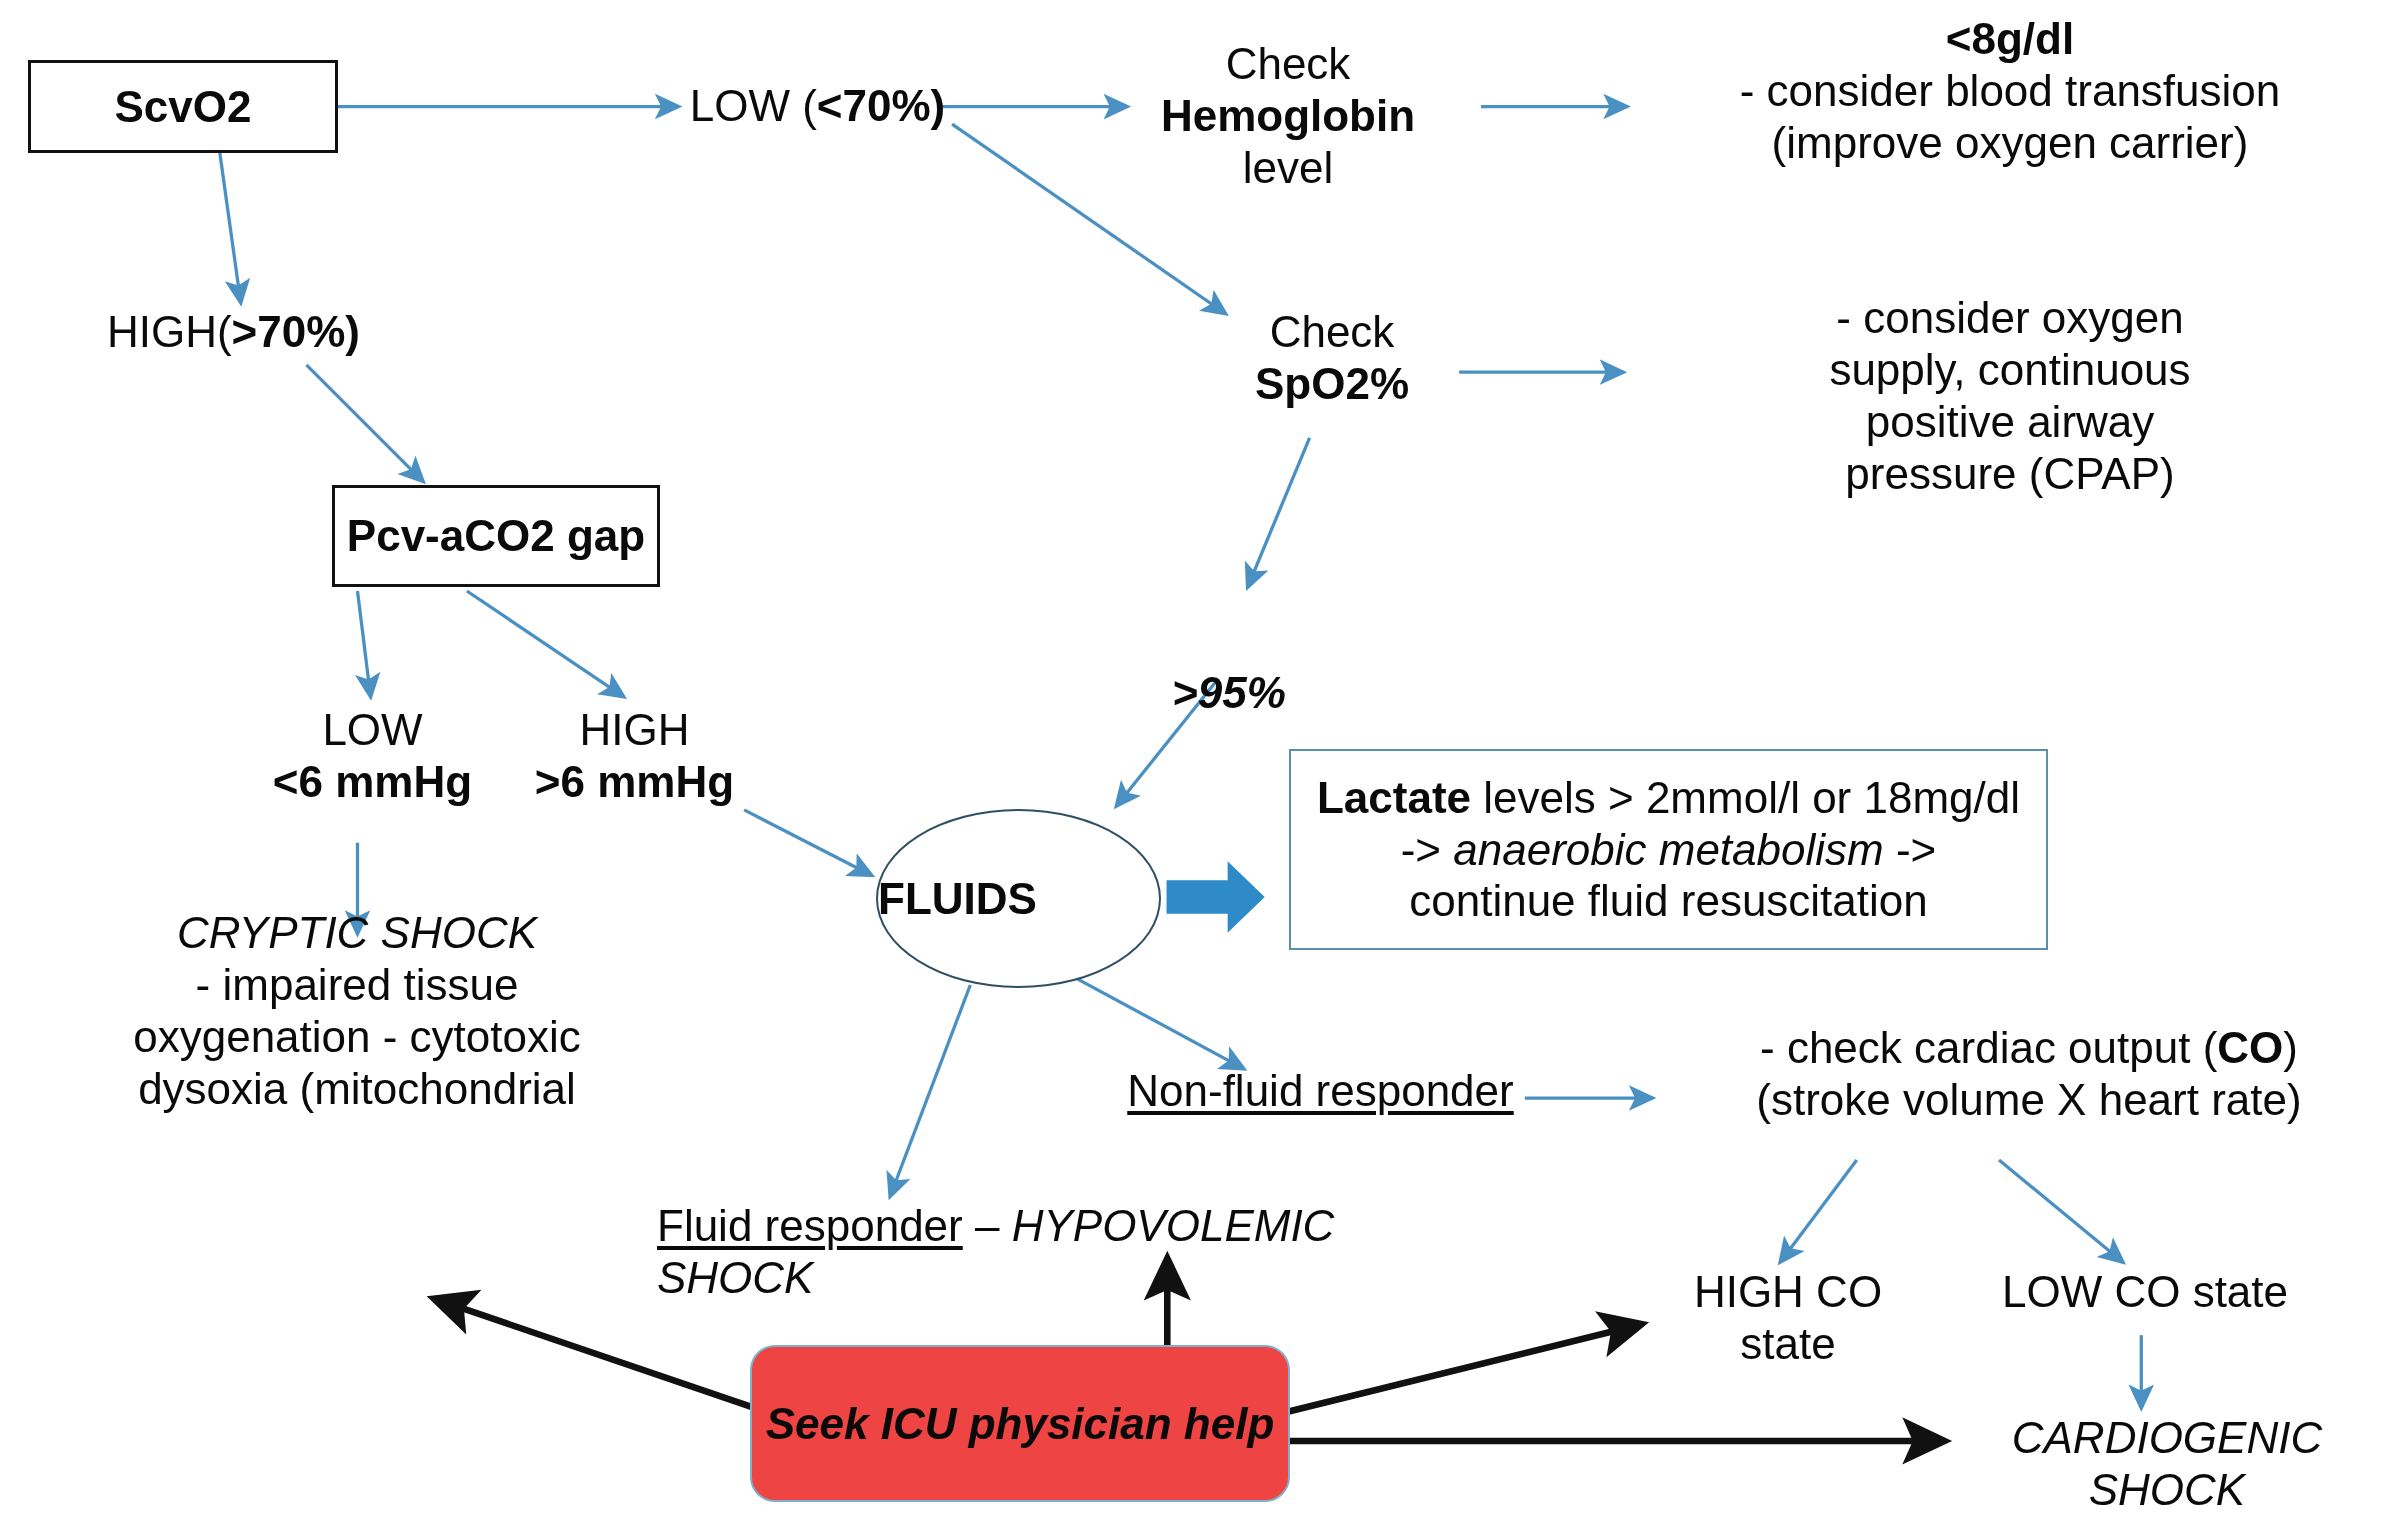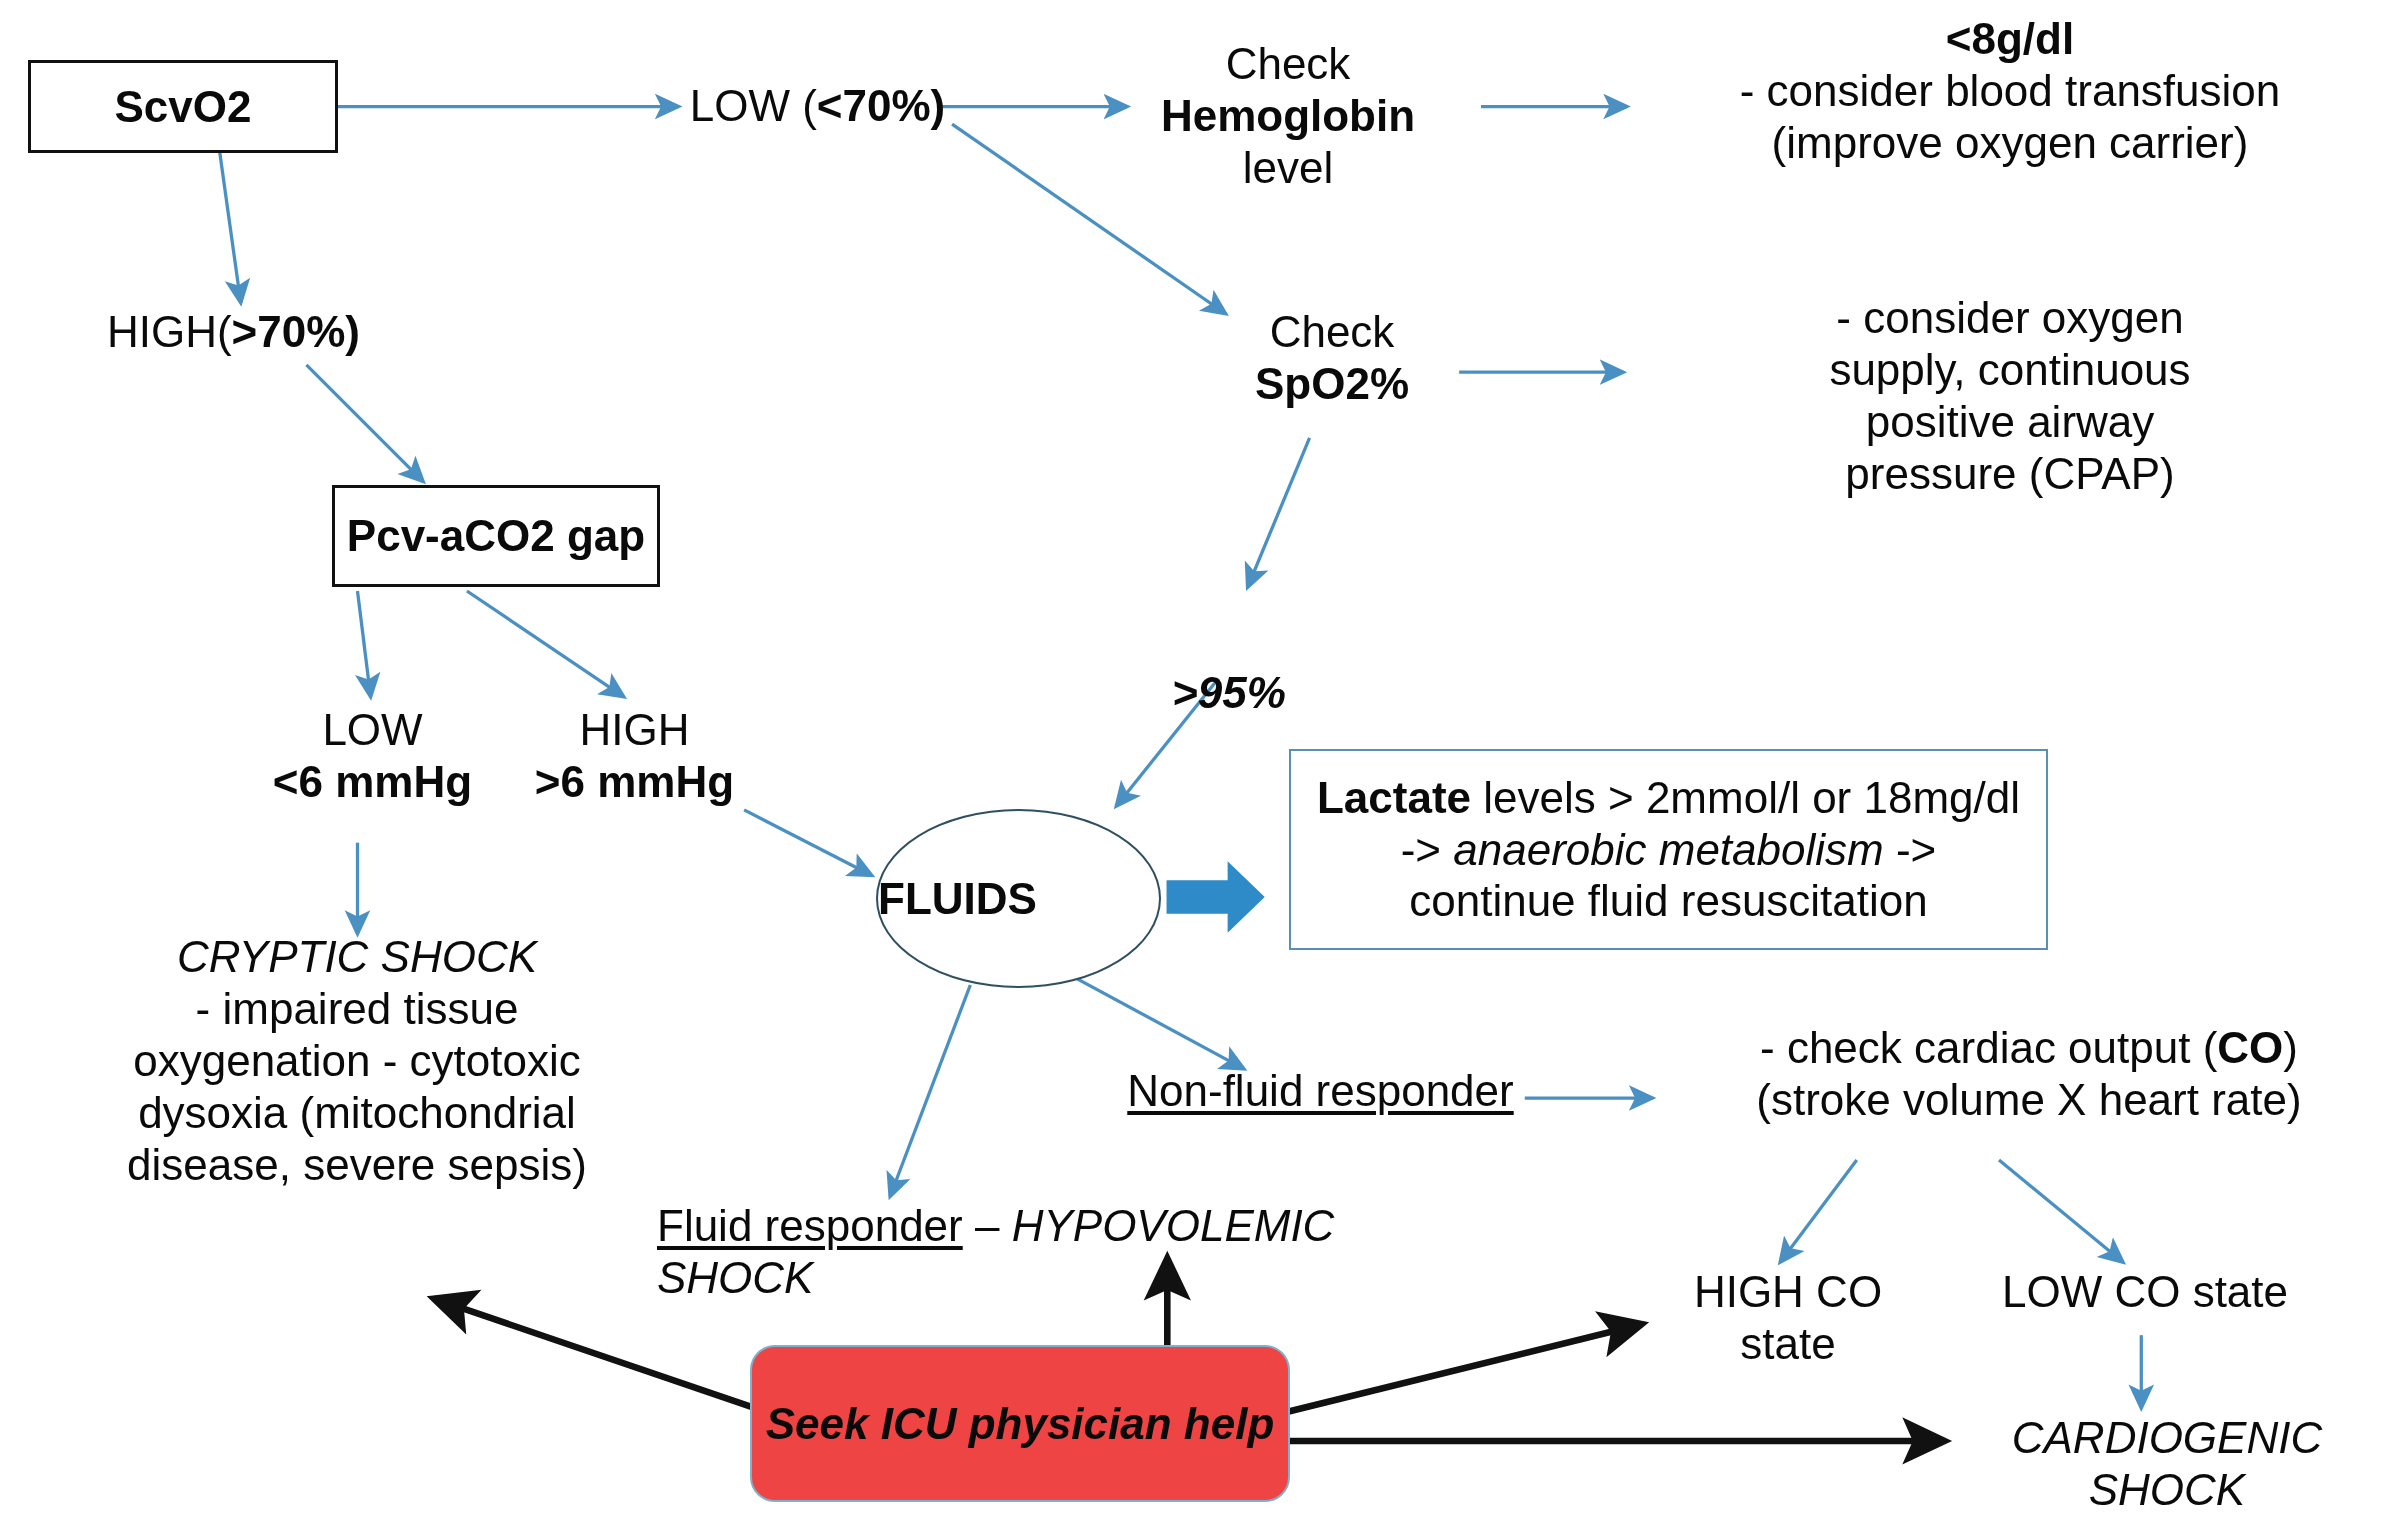--- a/index.html
+++ b/index.html
@@ -140,26 +140,25 @@
   <div class="node t" style="left:241px;top:704px;width:263px;">
     <span class="ln">LOW</span>
     <span class="ln b">&lt;6 mmHg</span>
   </div>
 
   <div class="node t" style="left:503px;top:704px;width:263px;">
     <span class="ln">HIGH</span>
     <span class="ln b">&gt;6 mmHg</span>
   </div>
 
-  <div class="node t" style="left:58px;top:931px;width:598px;">
+  <div class="node t" style="left:58px;top:907px;width:598px;">
     <span class="ln i">CRYPTIC SHOCK</span>
     <span class="ln">- impaired tissue</span>
     <span class="ln">oxygenation - cytotoxic</span>
     <span class="ln">dysoxia (mitochondrial</span>
-    <span class="ln">disease, severe sepsis)</span>
   </div>
 
   <div class="node ovalnode" style="left:876px;top:809px;width:285px;height:179px;">
     <span class="t b">FLUIDS</span>
   </div>
 
   <svg class="node" style="left:1165px;top:857px;width:102px;height:80px;" viewBox="0 0 140 110">
     <path d="M2,32 L86,32 L86,6 L137,55 L86,104 L86,78 L2,78 Z" fill="#2e8bc8"></path>
   </svg>
 

